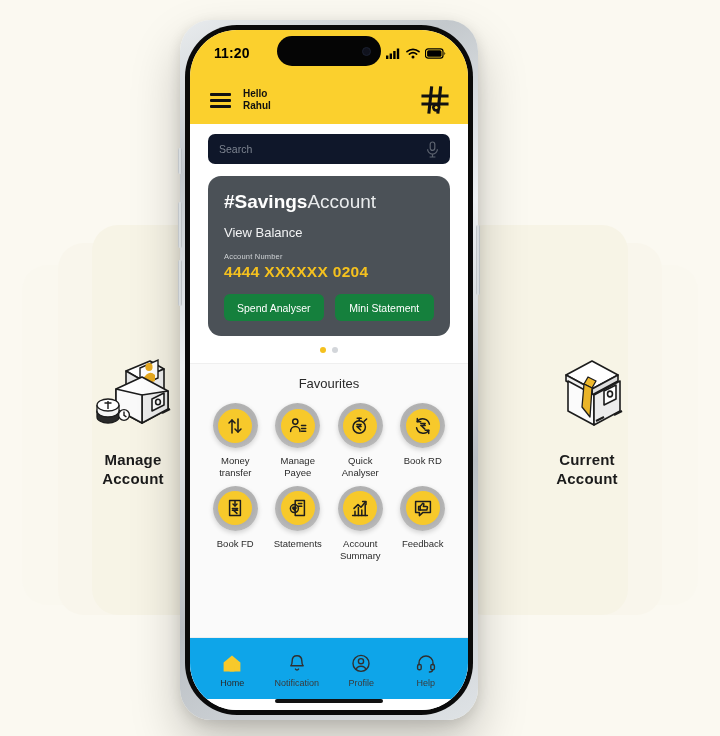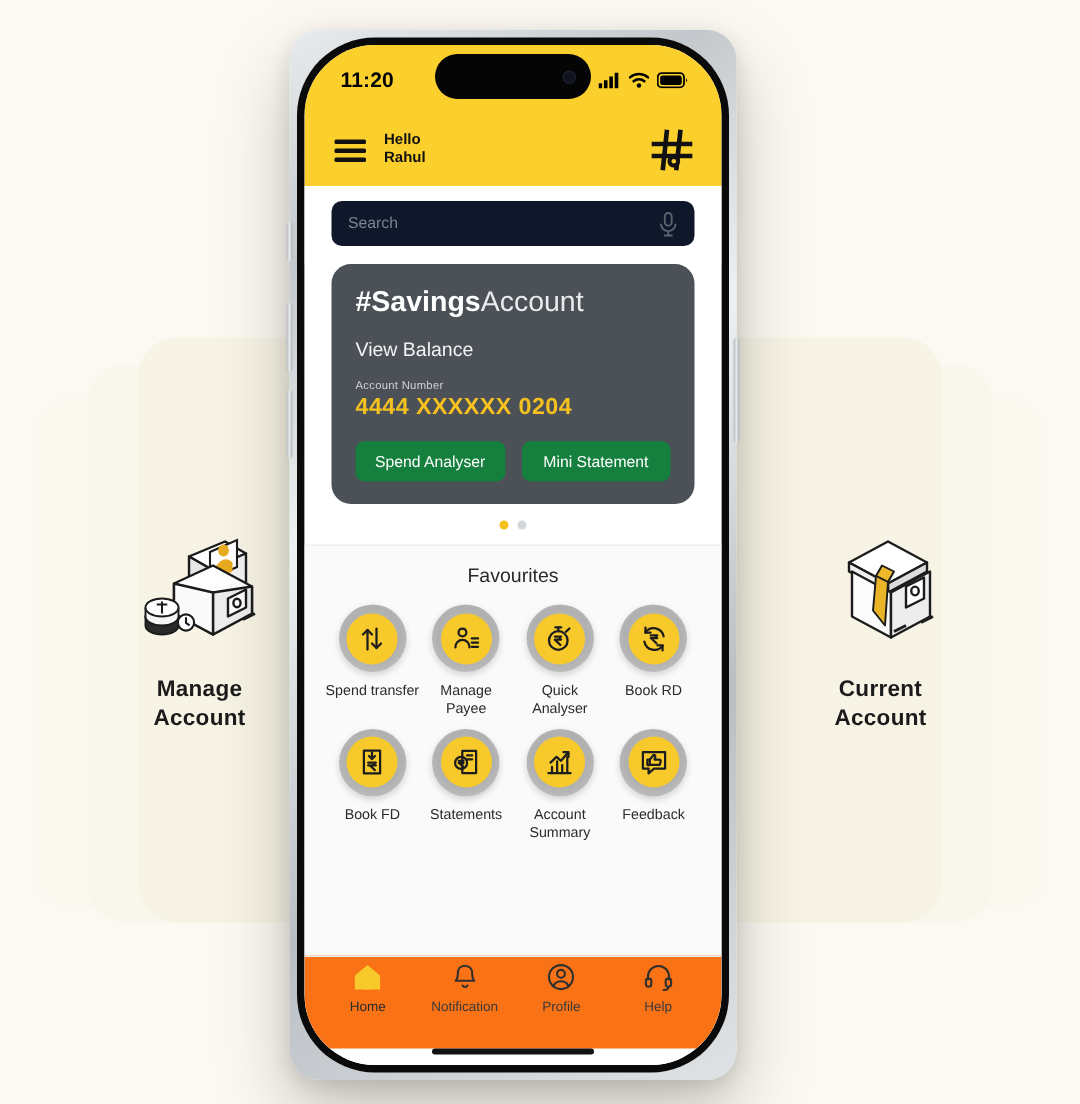--- a/index.html
+++ b/index.html
@@ -33,23 +33,23 @@
   }
   .side-content.left  { left: 58px; }
   .side-content.right { right: 58px; }
   .side-label {
     font-size: 15px; font-weight: bold; color: #1b1b1b;
     text-align: center; line-height: 1.25; letter-spacing: .2px;
   }
 
   
   .phone {
-    position: absolute; left: 193px; top: 20px;
+    position: absolute; left: 180px; top: 20px;
     width: 298px; height: 700px;
-    border-radius: 20px;
+    border-radius: 31px;
     background: linear-gradient(150deg,#e9ecee 0%, #c3c8cc 18%, #eef1f3 40%, #b9bec3 70%, #dfe3e6 100%);
     padding: 5px;
     box-shadow: 0 24px 50px rgba(0,0,0,.22), 0 4px 14px rgba(0,0,0,.12);
   }
   .phone-inner {
     width: 100%; height: 100%;
     border-radius: 52px;
     background: #0a0a0a;
     padding: 5px;
   }
@@ -150,22 +150,22 @@
     background: #f7c92b;
     display: flex; align-items: center; justify-content: center;
   }
   .fav-label {
     margin-top: 7px; font-size: 9.5px; color: #2b2b2b;
     text-align: center; line-height: 1.3; max-width: 68px;
   }
 
   
   .bottom-nav {
-    background: #f97316; border-top: 1px solid #eee;
-    height: 62px; display: flex; 
+    background: #0ea5e9; border-top: 1px solid #eee;
+    height: 62px; display: flex; align-items: center;
     padding: 4px 10px 0;
   }
   .nav-item {
     flex: 1; display: flex; flex-direction: column; align-items: center; gap: 5px;
     cursor: pointer;
   }
   .nav-label { font-size: 9px; color: #3a3a3a; }
   .nav-item.active .nav-label { color: #2a2a2a; }
   .home-ind {
     width: 108px; height: 4px; border-radius: 3px; background: #111;
@@ -353,21 +353,21 @@
                     <svg width="20" height="20" viewBox="0 0 20 20">
                       <g stroke="#1d1d1d" stroke-width="1.5" fill="none" stroke-linecap="round" stroke-linejoin="round">
                         <path d="M7 17V4"></path>
                           <path d="M4 7l3-3 3 3"></path>
                         <path d="M13 3v13"></path>
                           <path d="M16 13l-3 3-3-3"></path>
                       </g>
                     </svg>
                   </div>
                 </div>
-                <div class="fav-label">Spend transfer</div>
+                <div class="fav-label">Money transfer</div>
               </div>
 
               <div class="fav-item">
                 <div class="fav-ring">
                   <div class="fav-core">
                     <svg width="20" height="20" viewBox="0 0 20 20">
                       <g stroke="#1d1d1d" stroke-width="1.5" fill="none" stroke-linecap="round">
                         <circle cx="7.3" cy="5.6" r="2.6"></circle>
                         <path d="M2.6 15.6c0-3 2.1-5 4.7-5s4.7 2 4.7 5"></path>
                         <path d="M13.5 9.6h4.2M13.5 12.4h4.2M13.5 15.2h4.2"></path>

